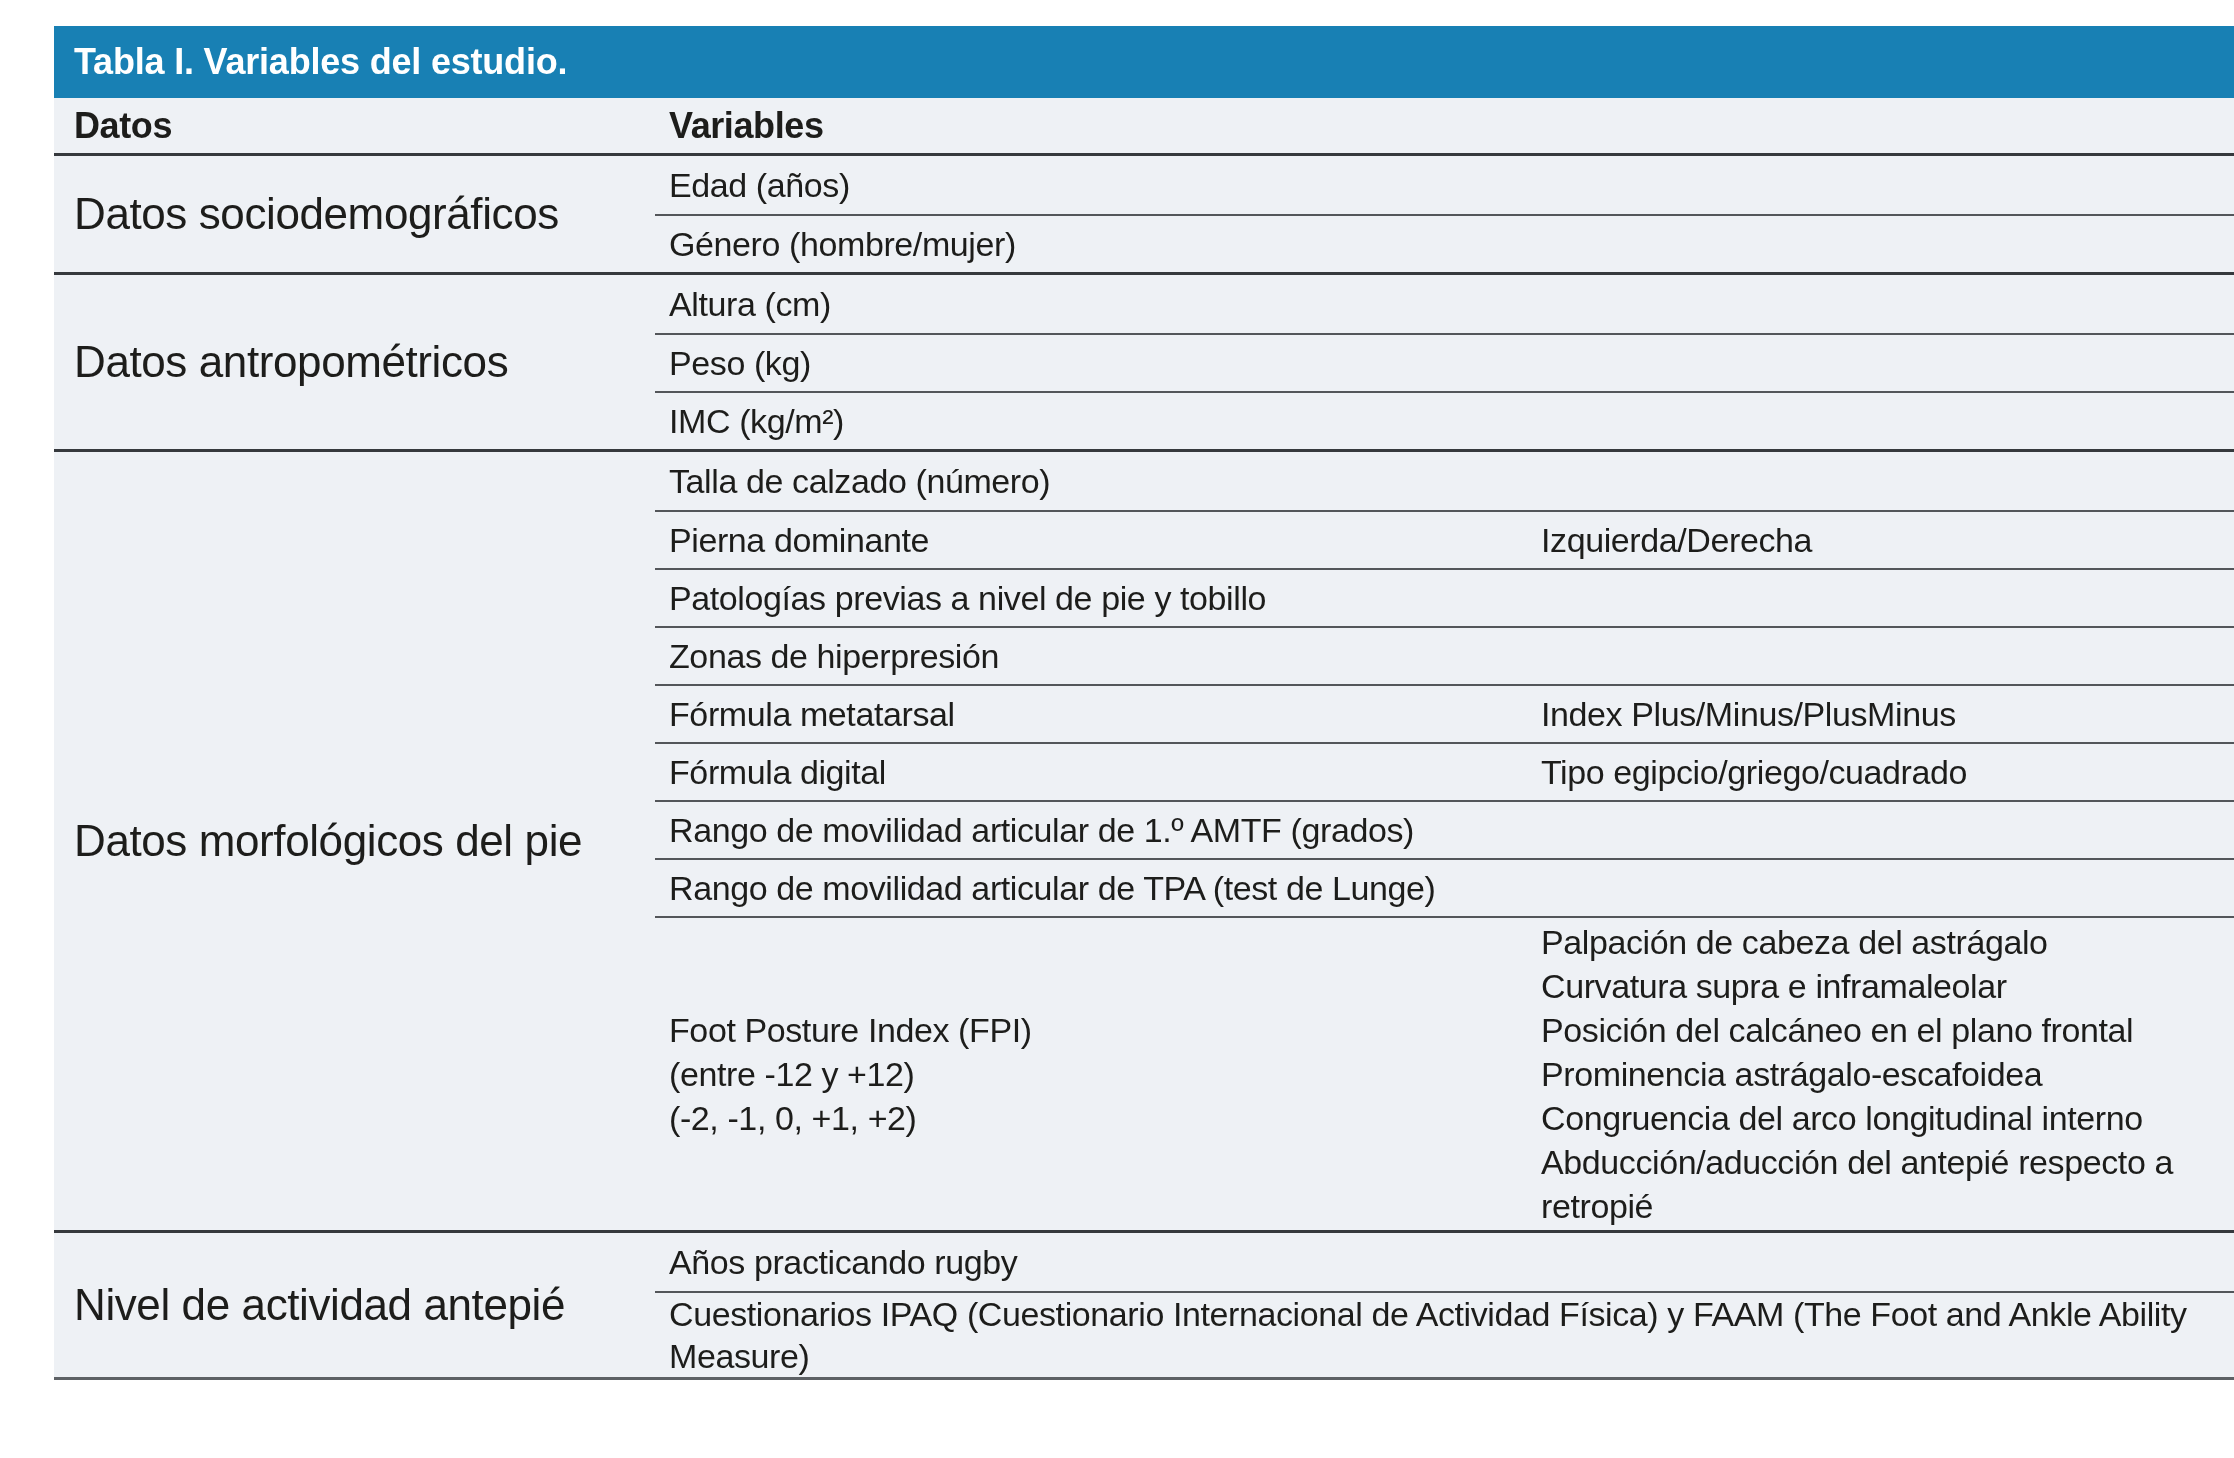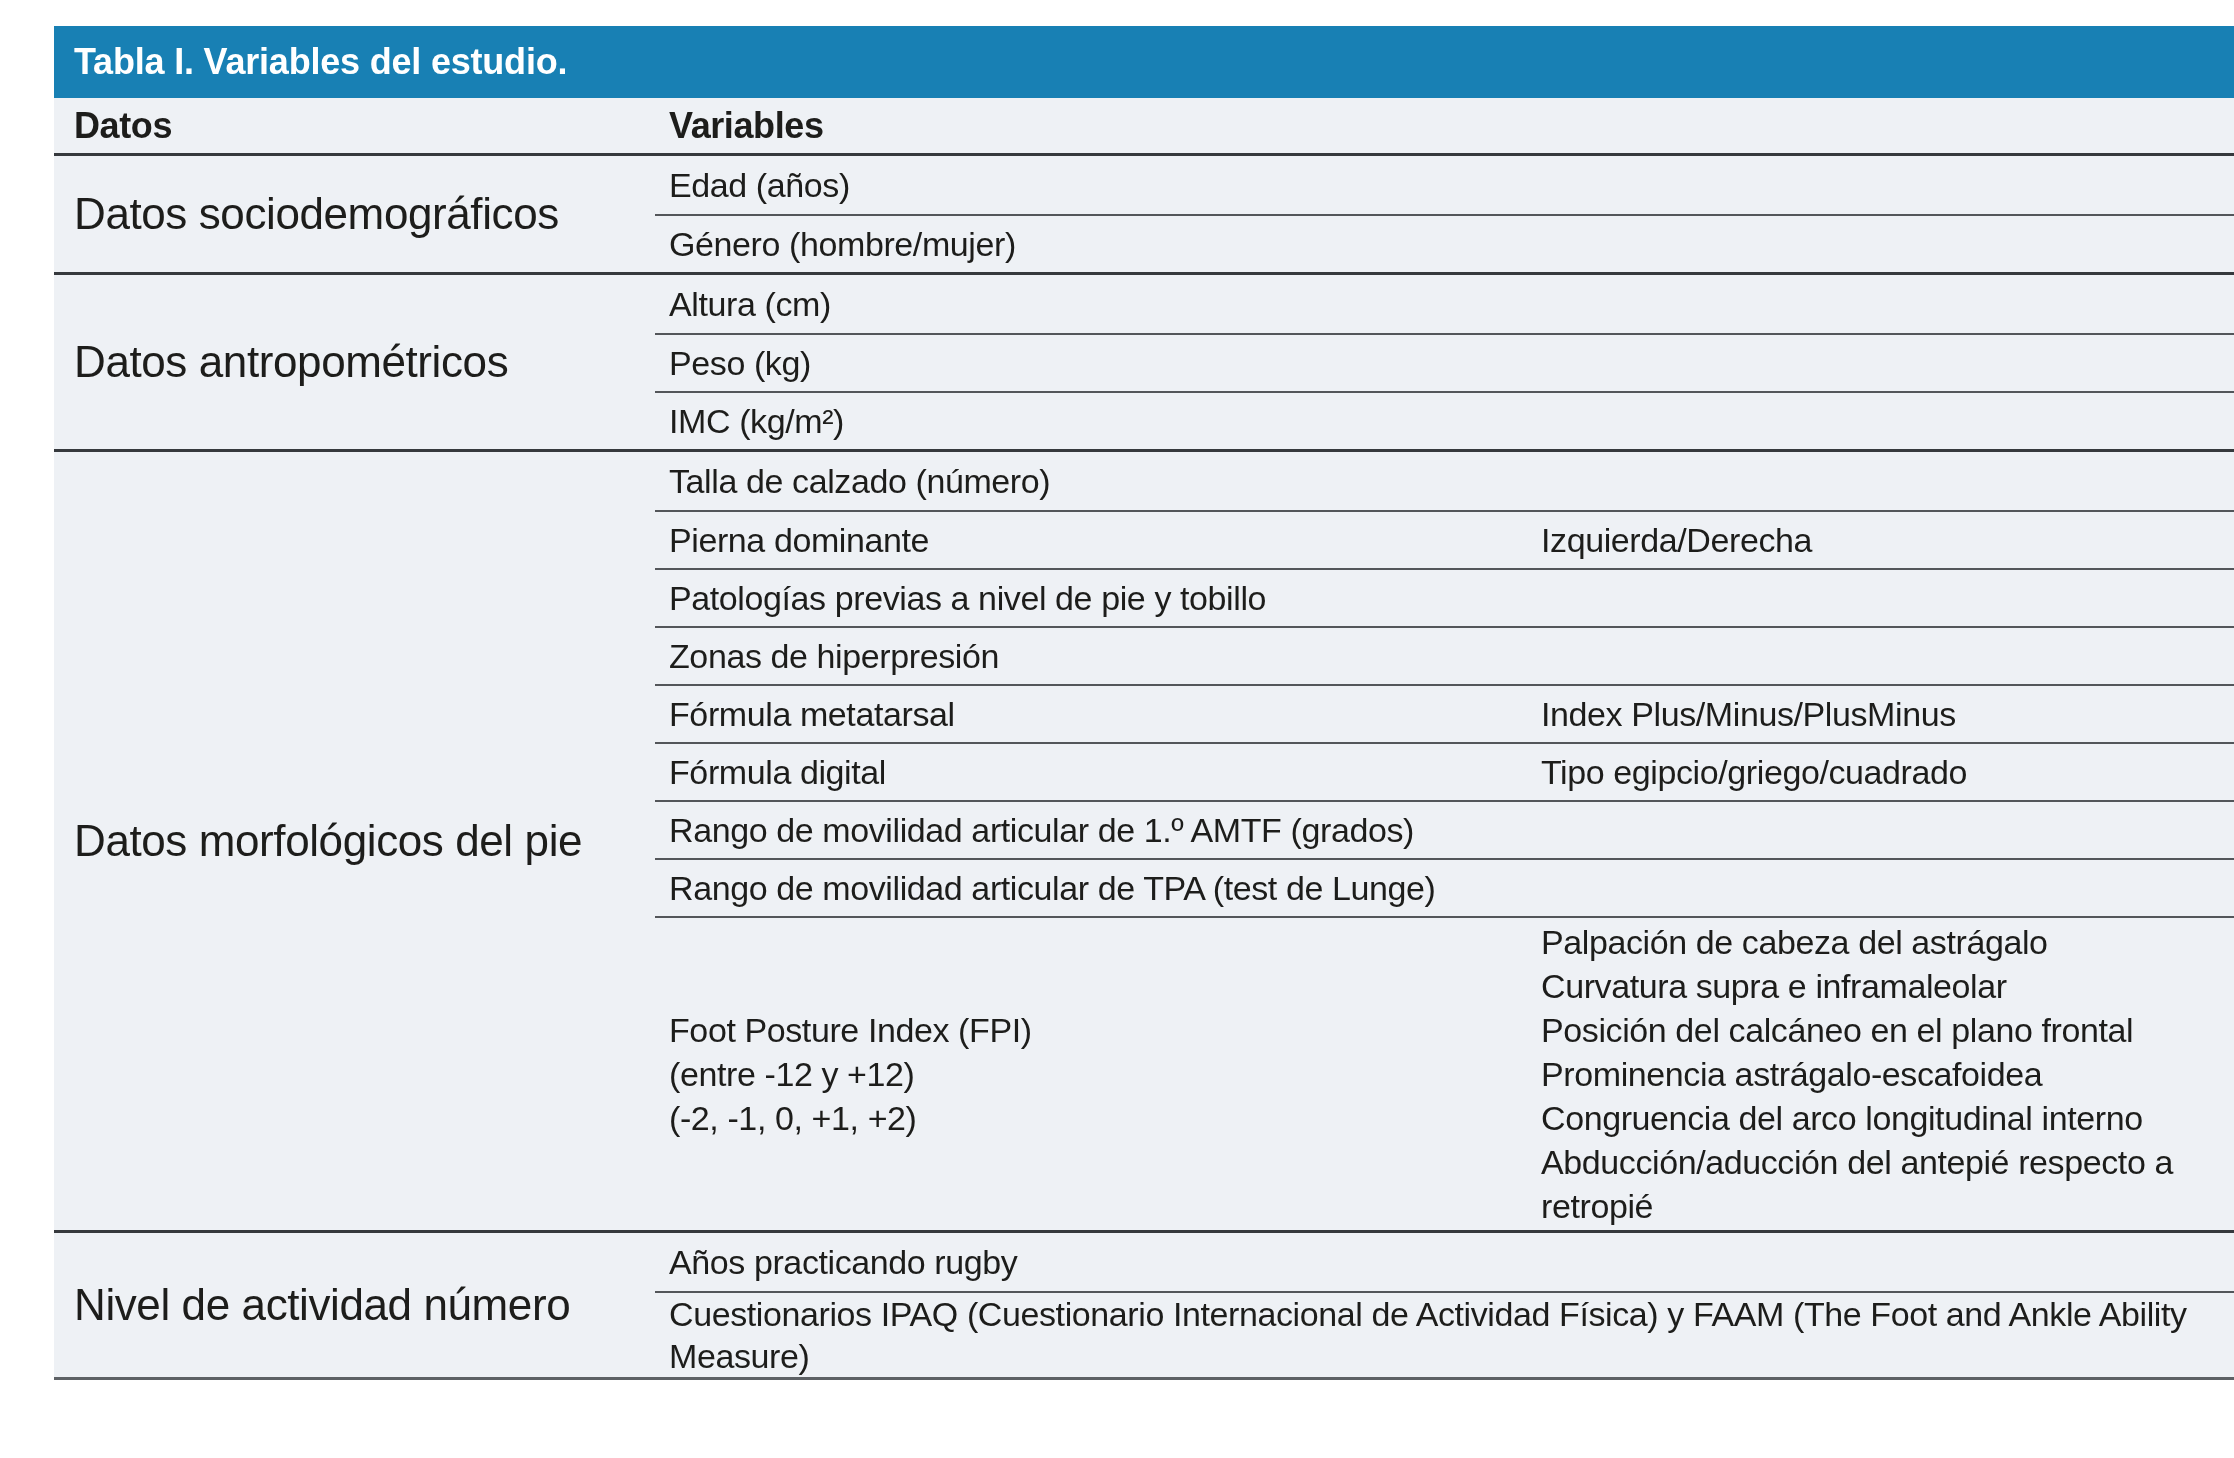--- a/index.html
+++ b/index.html
@@ -133,21 +133,21 @@
 Posición del calcáneo en el plano frontal
 Prominencia astrágalo-escafoidea
 Congruencia del arco longitudinal interno
 Abducción/aducción del antepié respecto a retropié</div>
         </div>
       </div>
     </section>
 
     <section class="group">
       <div class="gcol1">
-        <span>Nivel de actividad número</span>
+        <span>Nivel de actividad antepié</span>
       </div>
       <div class="gcol2">
         <div class="vrow full">
           <div class="cell-var">Años practicando rugby</div>
         </div>
         <div class="vrow full">
           <div class="cell-var">Cuestionarios IPAQ (Cuestionario Internacional de Actividad Física) y FAAM (The Foot and Ankle Ability Measure)</div>
         </div>
       </div>
     </section>

